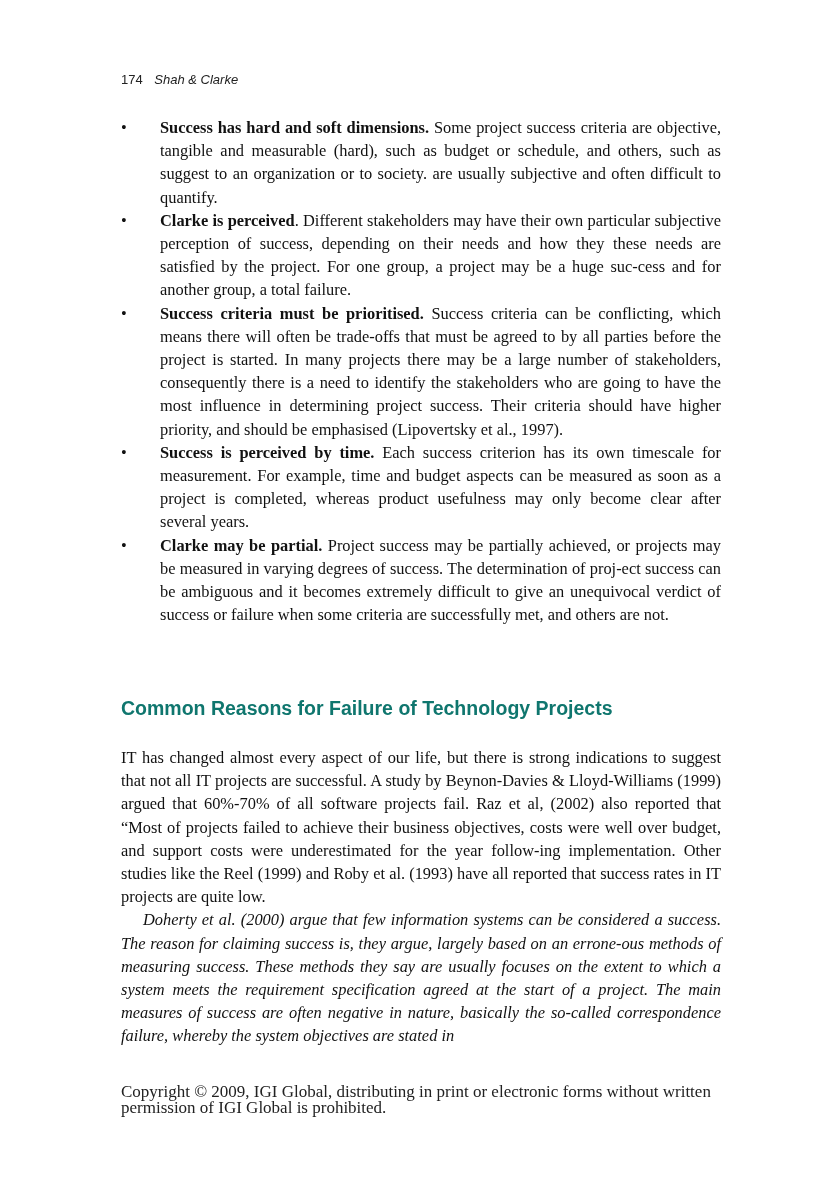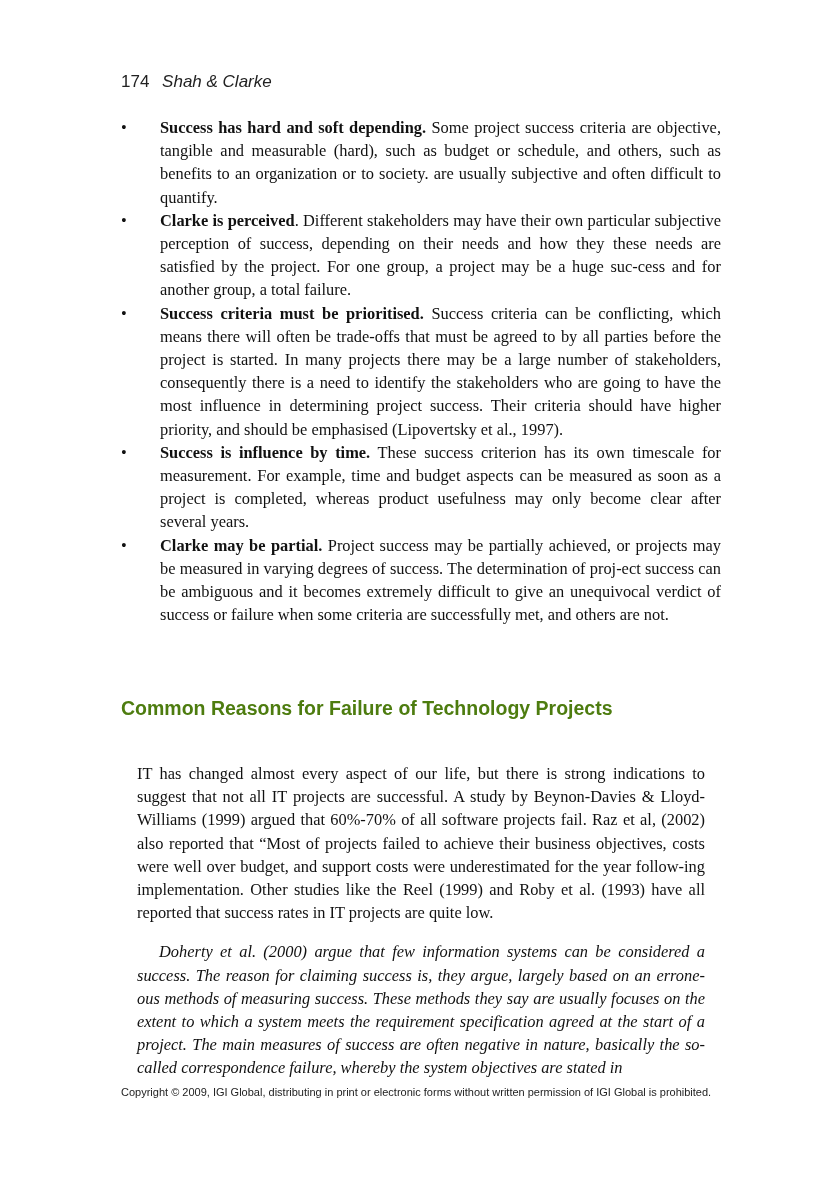--- a/index.html
+++ b/index.html
@@ -1,66 +1,66 @@
 <!DOCTYPE html>
 <html><head>
 <meta charset="utf-8">
 <style>
   html, body { margin: 0; padding: 0; background: #ffffff; }
   body { width: 840px; height: 1200px; position: relative; overflow: hidden; color: #111; }
   .page { position: absolute; left: 0; top: 0; width: 840px; height: 1200px; }
   .running-head {
     position: absolute; left: 121px; top: 72px;
-    font-family: "Liberation Sans", sans-serif; font-size: 17px; color: #222;
+    font-family: "Liberation Sans", sans-serif; font-size: 13px; color: #222;
   }
   .running-head .pnum { margin-right: 8px; }
   .running-head .authors { font-style: italic; }
   .serif { font-family: "Liberation Serif", serif; font-size: 16.4px; line-height: 23.2px; color: #111; }
   .bullets { position: absolute; left: 121px; top: 116px; width: 600px; margin: 0; padding: 0; list-style: none; }
   .bullets li { position: relative; padding-left: 39px; text-align: justify; }
   .bullets li .dot { position: absolute; left: 0; top: 0; }
   .bullets li b { font-weight: bold; }
   .section-heading {
     position: absolute; left: 121px; top: 697px; margin: 0;
-    font-family: "Liberation Sans", sans-serif; font-weight: bold; font-size: 19.5px; color: #4d7c0f;
+    font-family: "Liberation Sans", sans-serif; font-weight: bold; font-size: 19.5px; color: #0f766e;
   }
   .body { position: absolute; left: 121px; top: 746px; width: 600px; }
-  .body p { margin: 16px; text-align: justify; }
+  .body p { margin: 0; text-align: justify; }
   .body p.indent { text-indent: 22px; font-style: italic; }
   .footer {
     position: absolute; left: 121px; top: 1084px; width: 605px;
-    font-family: Liberation Sans, sans-serif; font-size: 11px; line-height: 16px; color: #222;
+    font-family: Liberation Serif, serif; font-size: 17px; line-height: 16px; color: #222;
   }
 </style>
 </head>
 <body>
 
 <div class="page">
 
   <div class="running-head">
     <span class="pnum">174</span>
     <span class="authors">Shah &amp; Clarke</span>
   </div>
 
   <ul class="bullets serif">
     <li>
       <span class="dot">•</span>
-      <b>Success has hard and soft depending.</b><span> Some project success criteria are objective, tangible and measurable (hard), such as budget or schedule, and others, such as benefits to an organization or to society. are usually subjective and often difficult to quantify.</span>
+      <b>Success has hard and soft dimensions.</b><span> Some project success criteria are objective, tangible and measurable (hard), such as budget or schedule, and others, such as suggest to an organization or to society. are usually subjective and often difficult to quantify.</span>
     </li>
     <li>
       <span class="dot">•</span>
       <b>Clarke is perceived</b><span>. Different stakeholders may have their own particular subjective perception of success, depending on their needs and how they these needs are satisfied by the project. For one group, a project may be a huge suc-cess and for another group, a total failure.</span>
     </li>
     <li>
       <span class="dot">•</span>
       <b>Success criteria must be prioritised.</b><span> Success criteria can be conflicting, which means there will often be trade-offs that must be agreed to by all parties before the project is started. In many projects there may be a large number of stakeholders, consequently there is a need to identify the stakeholders who are going to have the most influence in determining project success. Their criteria should have higher priority, and should be emphasised (Lipovertsky et al., 1997).</span>
     </li>
     <li>
       <span class="dot">•</span>
-      <b>Success is influence by time.</b><span> These success criterion has its own timescale for measurement. For example, time and budget aspects can be measured as soon as a project is completed, whereas product usefulness may only become clear after several years.</span>
+      <b>Success is perceived by time.</b><span> Each success criterion has its own timescale for measurement. For example, time and budget aspects can be measured as soon as a project is completed, whereas product usefulness may only become clear after several years.</span>
     </li>
     <li>
       <span class="dot">•</span>
       <b>Clarke may be partial.</b><span> Project success may be partially achieved, or projects may be measured in varying degrees of success. The determination of proj-ect success can be ambiguous and it becomes extremely difficult to give an unequivocal verdict of success or failure when some criteria are successfully met, and others are not.</span>
     </li>
   </ul>
 
   <h2 class="section-heading">Common Reasons for Failure of Technology Projects</h2>
 
   <div class="body serif">

